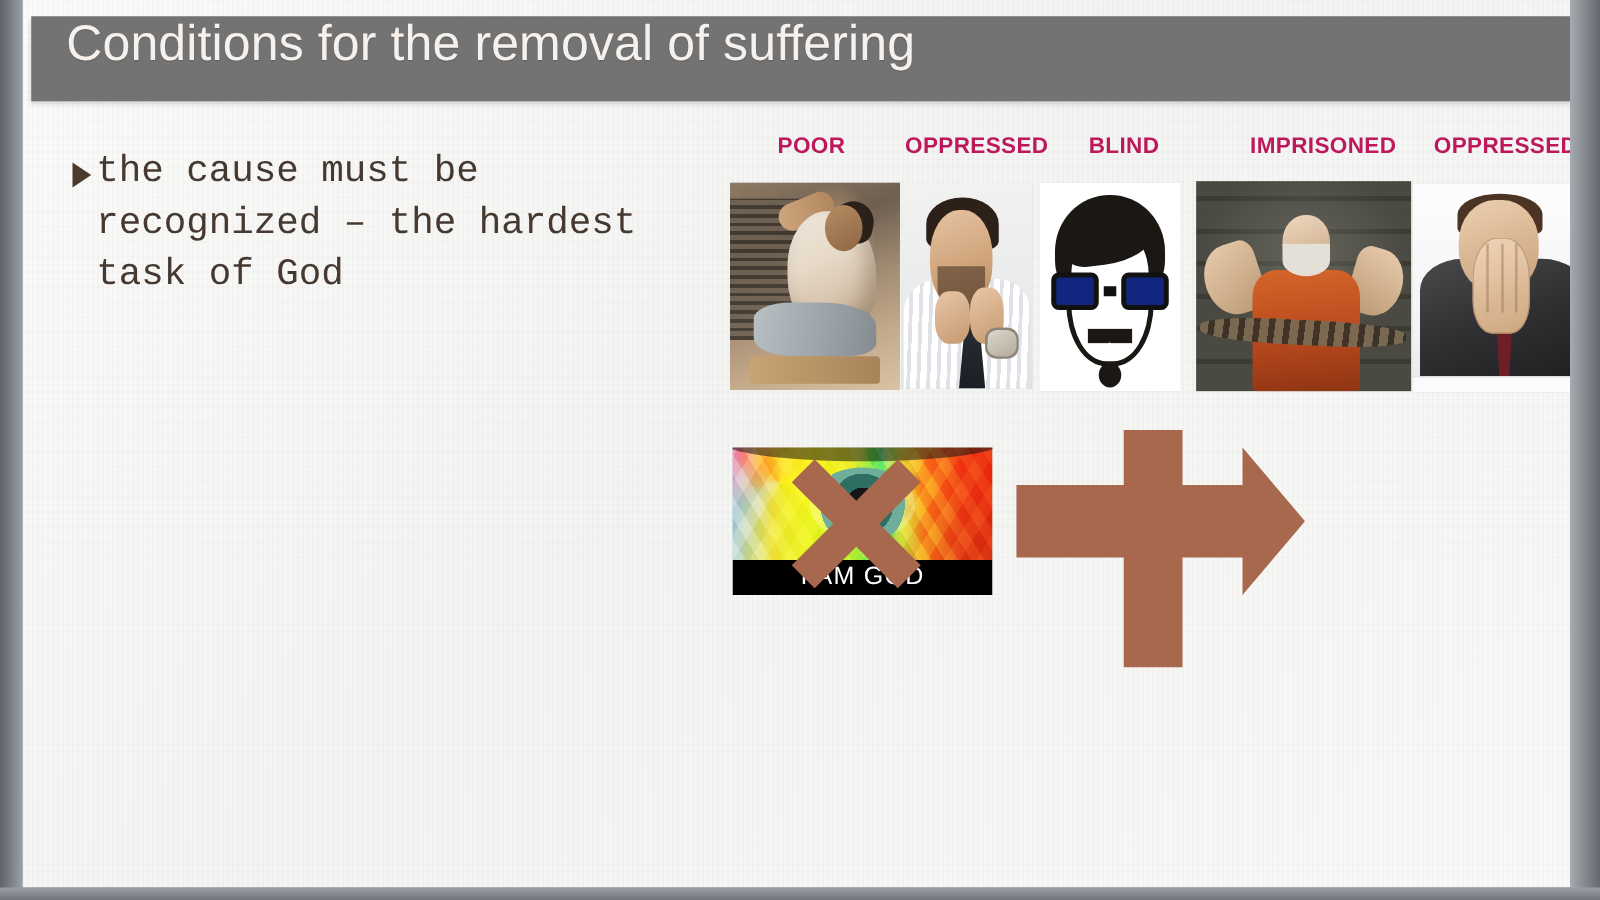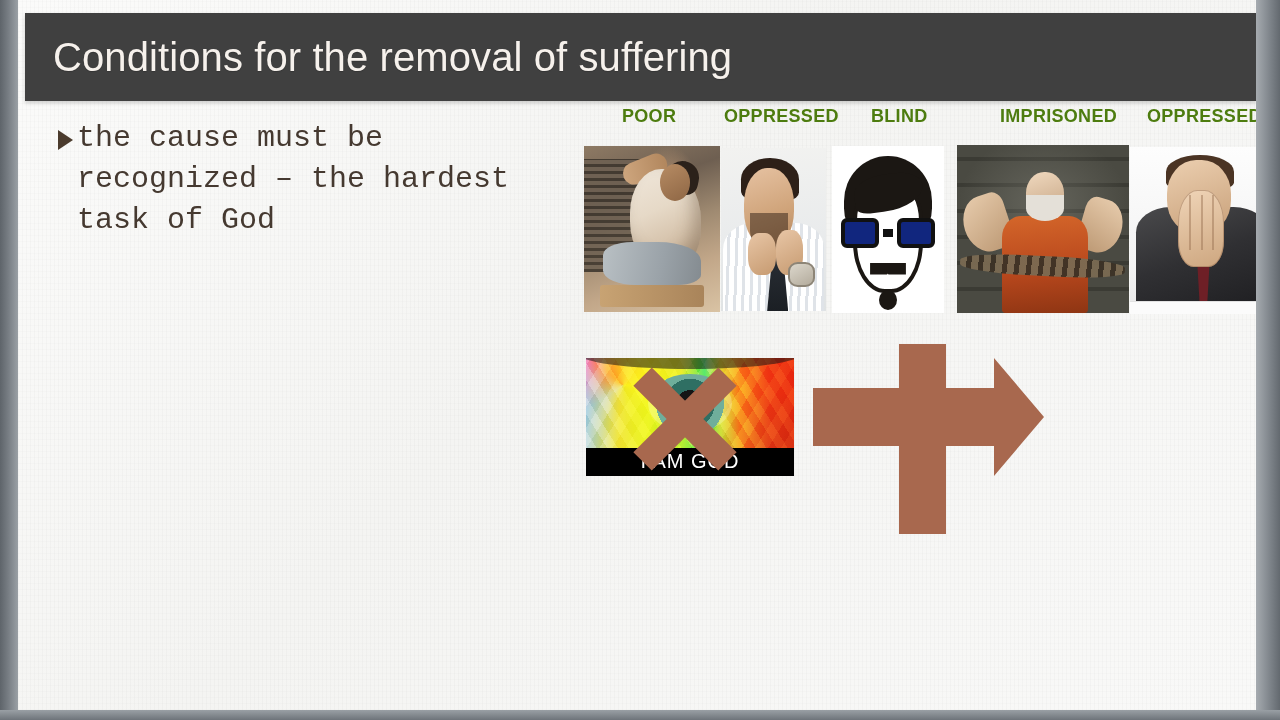--- a/index.html
+++ b/index.html
@@ -41,23 +41,23 @@
       repeating-linear-gradient(90deg, rgba(0,0,0,.018) 0 1px, rgba(255,255,255,0) 1px 4px),
       repeating-linear-gradient(0deg, rgba(0,0,0,.012) 0 1px, rgba(255,255,255,0) 1px 6px),
       linear-gradient(135deg,#fbfbfa 0%, #f4f4f2 45%, #f9f9f8 100%);
     pointer-events:none;
   }
 
   
   #title-bar {
     position: absolute;
     left: 7px; top: 13px;
-    width: 1231px; height: 88px;
-    background: #404040;
-    display: flex; align-items: center;
+    width: 1231px; height: 68px;
+    background: #737373;
+    display: flex; align-items: flex-start;
     box-shadow: 0 2px 4px rgba(0,0,0,.18);
   }
   #title-text {
     color: #f6f1ec;
     font-size: 40px;
     font-weight: 400;
     letter-spacing: .1px;
     margin-left: 28px;
     white-space: nowrap;
     font-family: "Liberation Sans", sans-serif;
@@ -92,21 +92,21 @@
 
   
   #labels-row {
     position: absolute;
     left: 566px; top: 106px;
     width: 690px; height: 26px;
   }
   .img-label {
     position: absolute;
     top: 0;
-    color: #4d7c0f;
+    color: #be185d;
     font-size: 18px;
     font-weight: bold;
     letter-spacing: .3px;
     white-space: nowrap;
     font-family: "Liberation Sans", sans-serif;
   }
 
   
   #photo-strip { position:absolute; left:566px; top:143px; }
   .photo {

